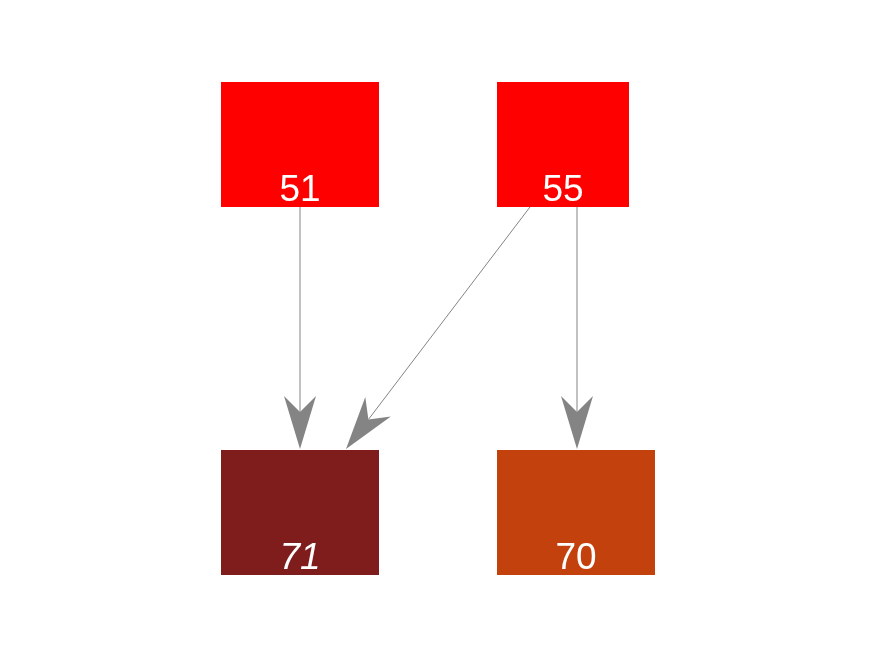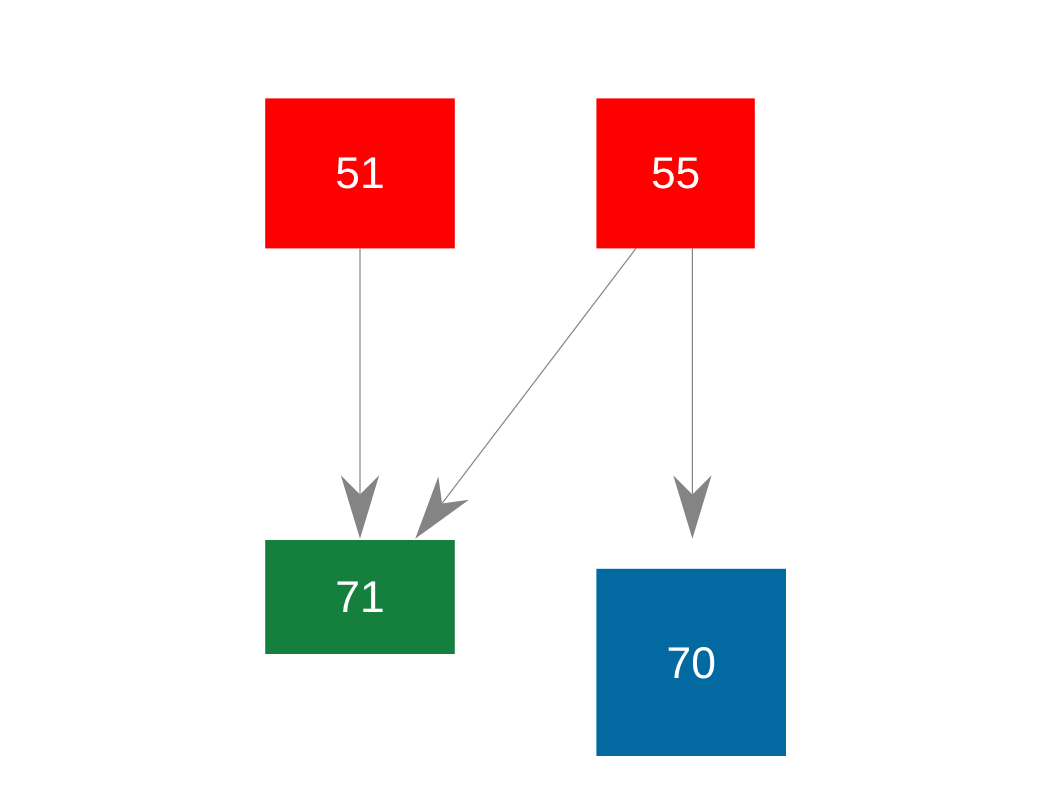--- a/index.html
+++ b/index.html
@@ -19,21 +19,21 @@
     position: absolute;
     left: 0;
     top: 0;
     width: 875px;
     height: 656px;
     pointer-events: none;
   }
   .node {
     position: absolute;
     display: flex;
-    align-items: center;
+    align-items: flex-end;
     justify-content: center;
     font-size: 37px;
     line-height: 1;
     user-select: none;
     cursor: default;
   }
   .node-label {
     display: block;
   }
 </style>
@@ -49,19 +49,19 @@
       <line x1="577" y1="207" x2="577.0" y2="412.0" stroke="#848484" stroke-width="1"></line>
       <polygon points="577.0,449.0 561.0,396.0 577.0,412.0 593.0,396.0" fill="#848484"></polygon>
     </svg>
 
   <div class="node" style="left: 221px; top: 82px; width: 158px; height: 125px; background: rgb(255, 0, 0); color: rgb(255, 255, 255);">
     <span class="node-label">51</span>
   </div>
   <div class="node" style="left: 497px; top: 82px; width: 132px; height: 125px; background: rgb(255, 0, 0); color: rgb(255, 255, 255);">
     <span class="node-label">55</span>
   </div>
-  <div class="node" style="left: 221px; top: 450px; width: 158px; height: 95px; background: #15803d; color: rgb(255, 255, 255);">
+  <div class="node" style="left: 221px; top: 450px; width: 158px; height: 125px; background: #7f1d1d; color: rgb(255, 255, 255); font-style: italic;">
     <span class="node-label">71</span>
   </div>
-  <div class="node" style="left: 497px; top: 474px; width: 158px; height: 156px; background: #0369a1; color: rgb(255, 255, 255);">
+  <div class="node" style="left: 497px; top: 450px; width: 158px; height: 125px; background: #c2410c; color: rgb(255, 255, 255);">
     <span class="node-label">70</span>
   </div>
 </div>
 
 </body></html>

